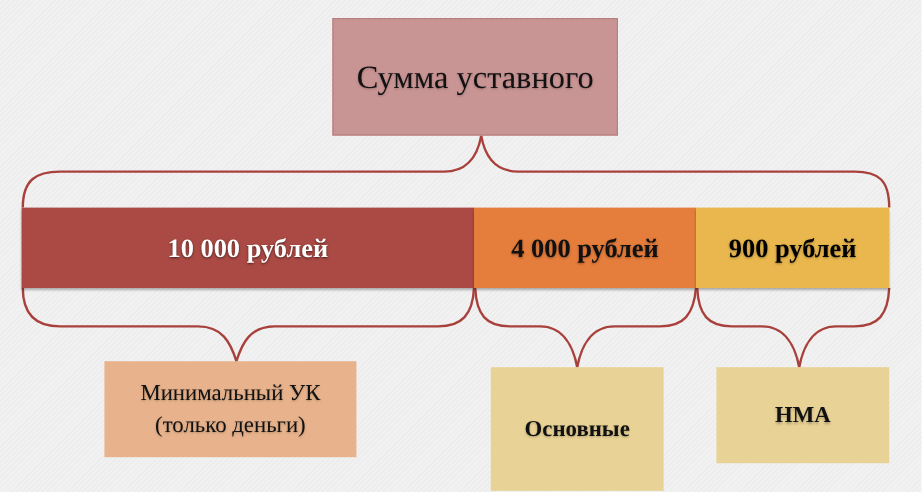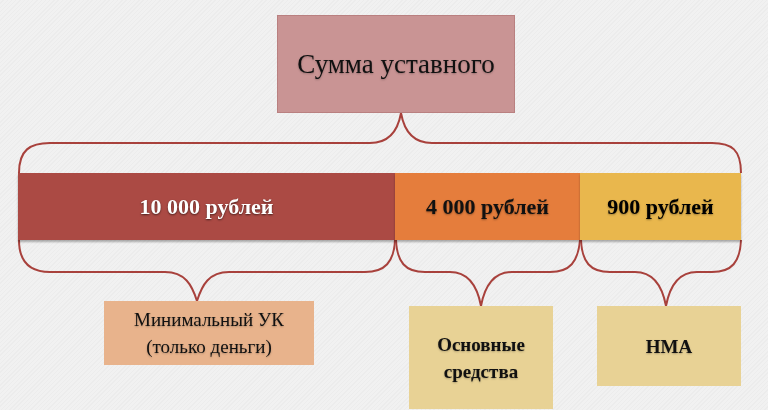--- a/index.html
+++ b/index.html
@@ -23,21 +23,21 @@
     justify-content:center; font-family:"Liberation Serif", serif; font-weight:bold;
     font-size:22px; box-shadow: 0 2px 2px rgba(0,0,0,0.3);
   }
   .seg-1 { left:18px; width:377px; background:#ab4a44; color:#fff; text-shadow:0 1px 2px rgba(0,0,0,0.6); }
   .seg-2 { left:395px; width:185px; background:#e57d3c; color:#111; text-shadow:0 1px 2px rgba(0,0,0,0.35); }
   .seg-3 { left:580px; width:161px; background:#e9b74d; color:#000000; text-shadow:0 1px 2px rgba(0,0,0,0.35); }
   .bottom-box {
     font-family:"Liberation Serif", serif; font-size:19px; line-height:27px;
     text-shadow: 0 1px 2px rgba(0,0,0,0.25);
   }
-  .bb-1 { left:104px; top:301px; width:210px; height:64px; background:#e8b38c;align-items:center; }
+  .bb-1 { left:87px; top:301px; width:210px; height:80px; background:#e8b38c;align-items:center; }
   .bb-2 { left:409px; top:306px; width:144px; height:103px; background:#e8d295; font-weight:bold; }
   .bb-3 { left:597px; top:306px; width:144px; height:80px; background:#e8d295; font-weight:bold; font-size:19px; }
   svg.braces { position:absolute; left:0; top:0; }
 </style>
 </head>
 <body>
 
 <svg class="braces" width="768" height="410" viewBox="0 0 768 410">
   <g fill="none" stroke="#a8413c" stroke-width="2">
 
@@ -63,18 +63,17 @@
 
 <div class="box bottom-box bb-1">
   <div>
     <div>Минимальный УК</div>
     <div>(только деньги)</div>
   </div>
 </div>
 <div class="box bottom-box bb-2">
   <div>
     <div>Основные</div>
-    <div>средства</div>
   </div>
 </div>
 <div class="box bottom-box bb-3">
   <div>НМА</div>
 </div>
 
 </body></html>

